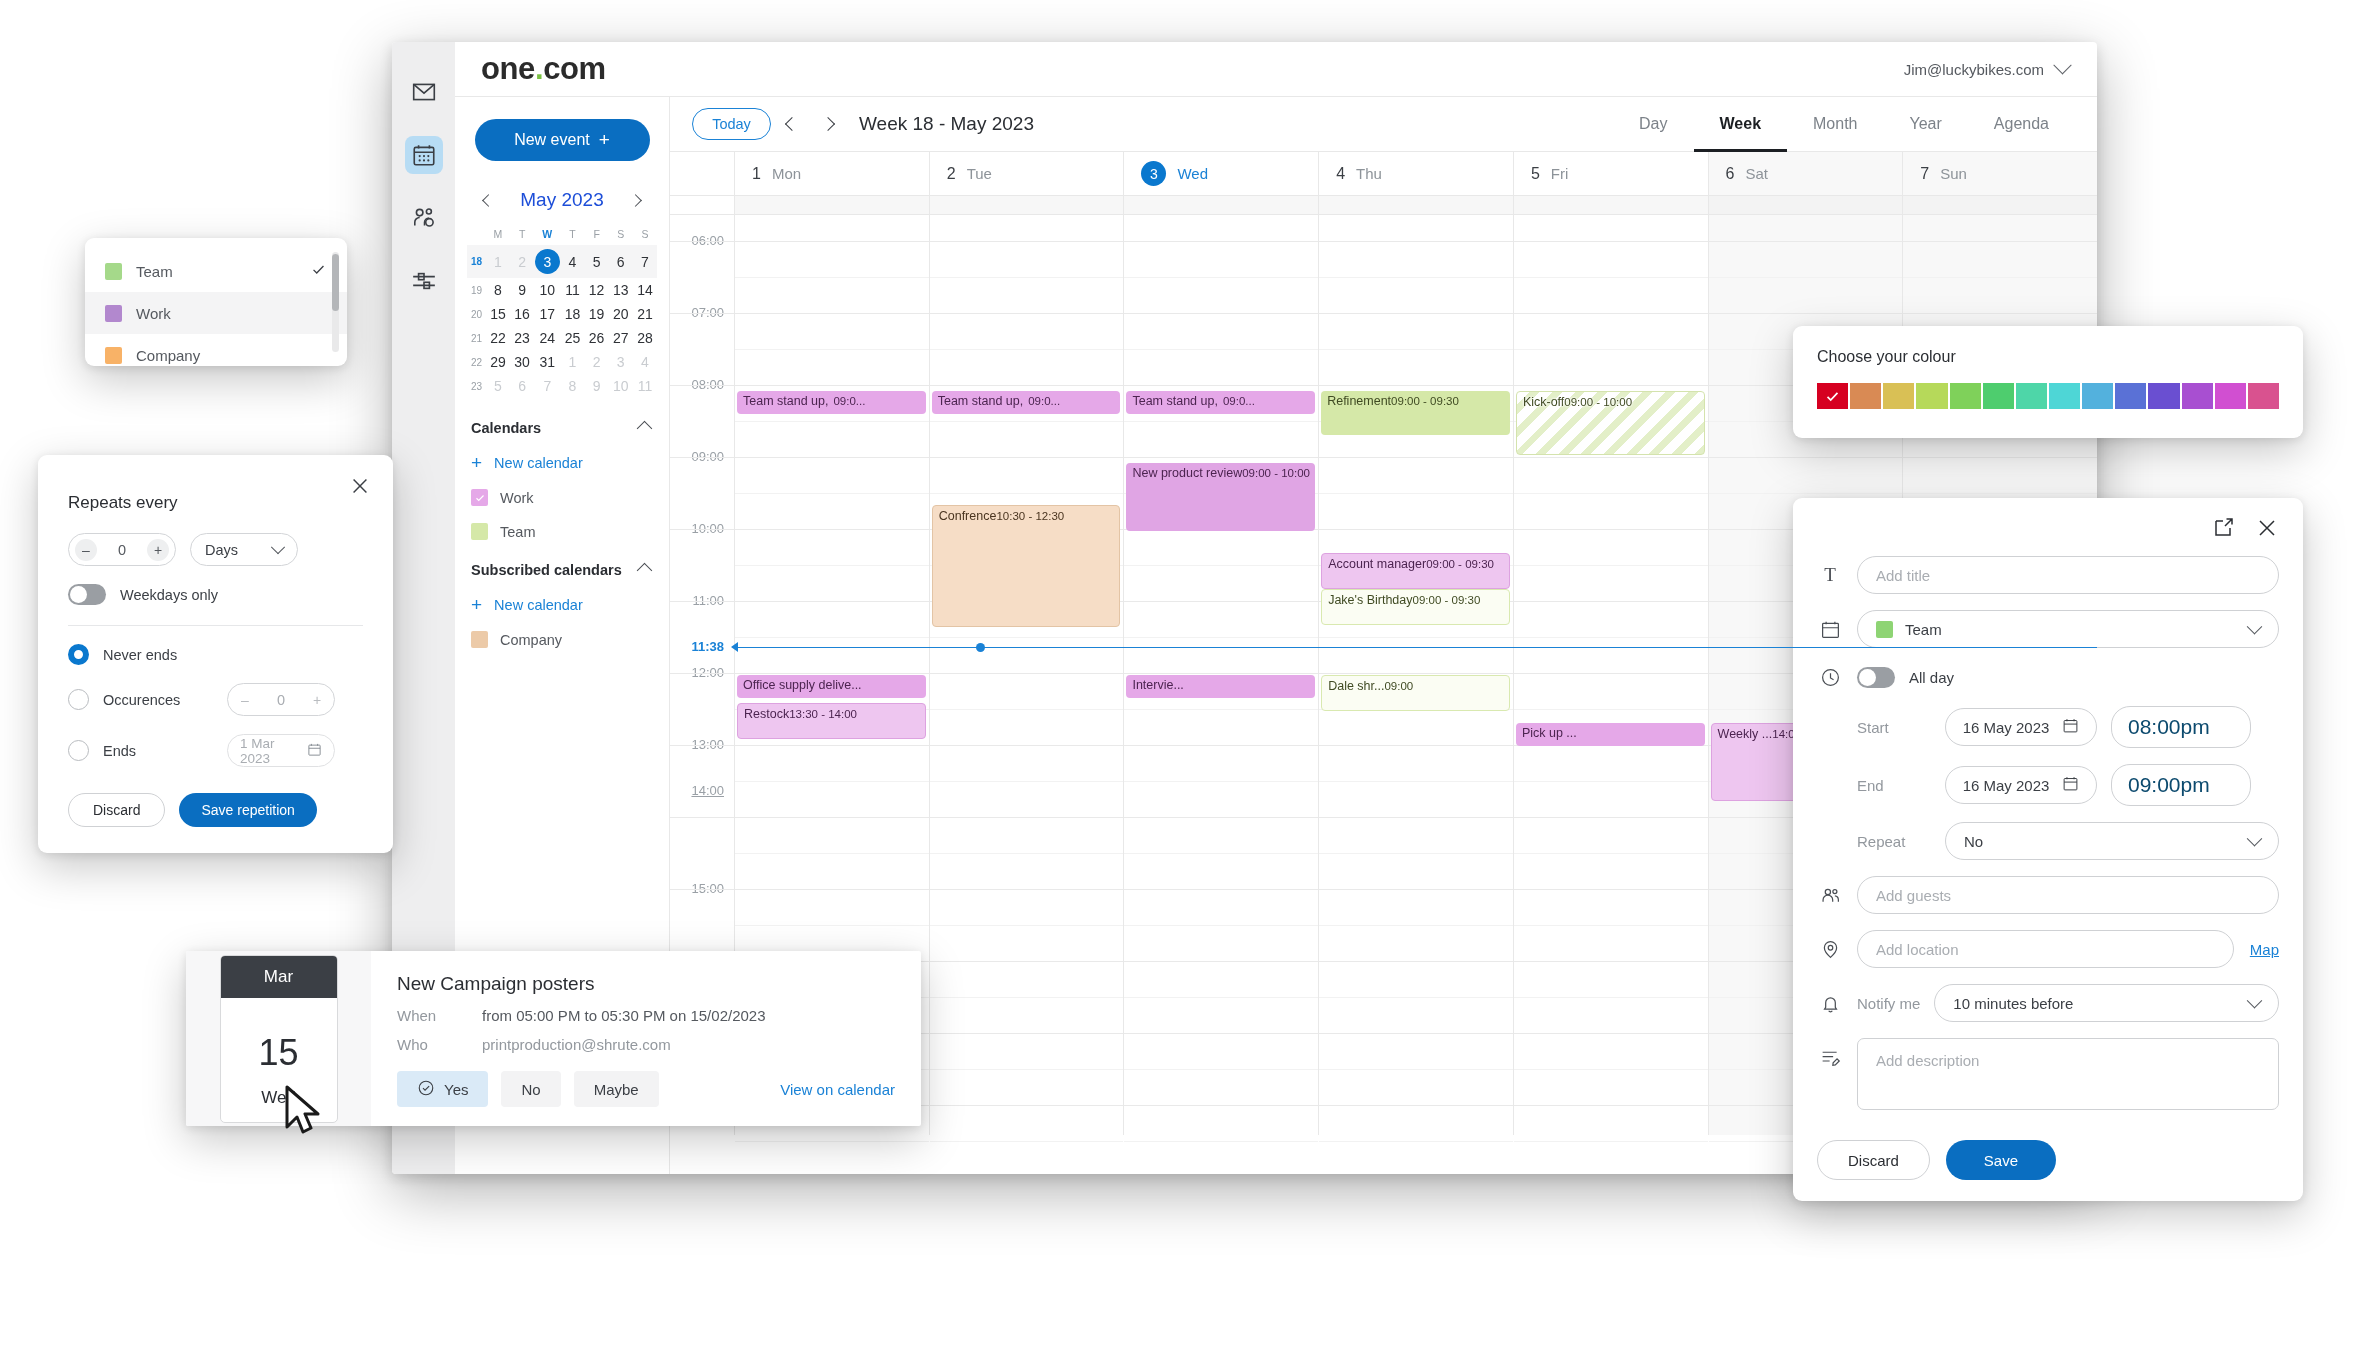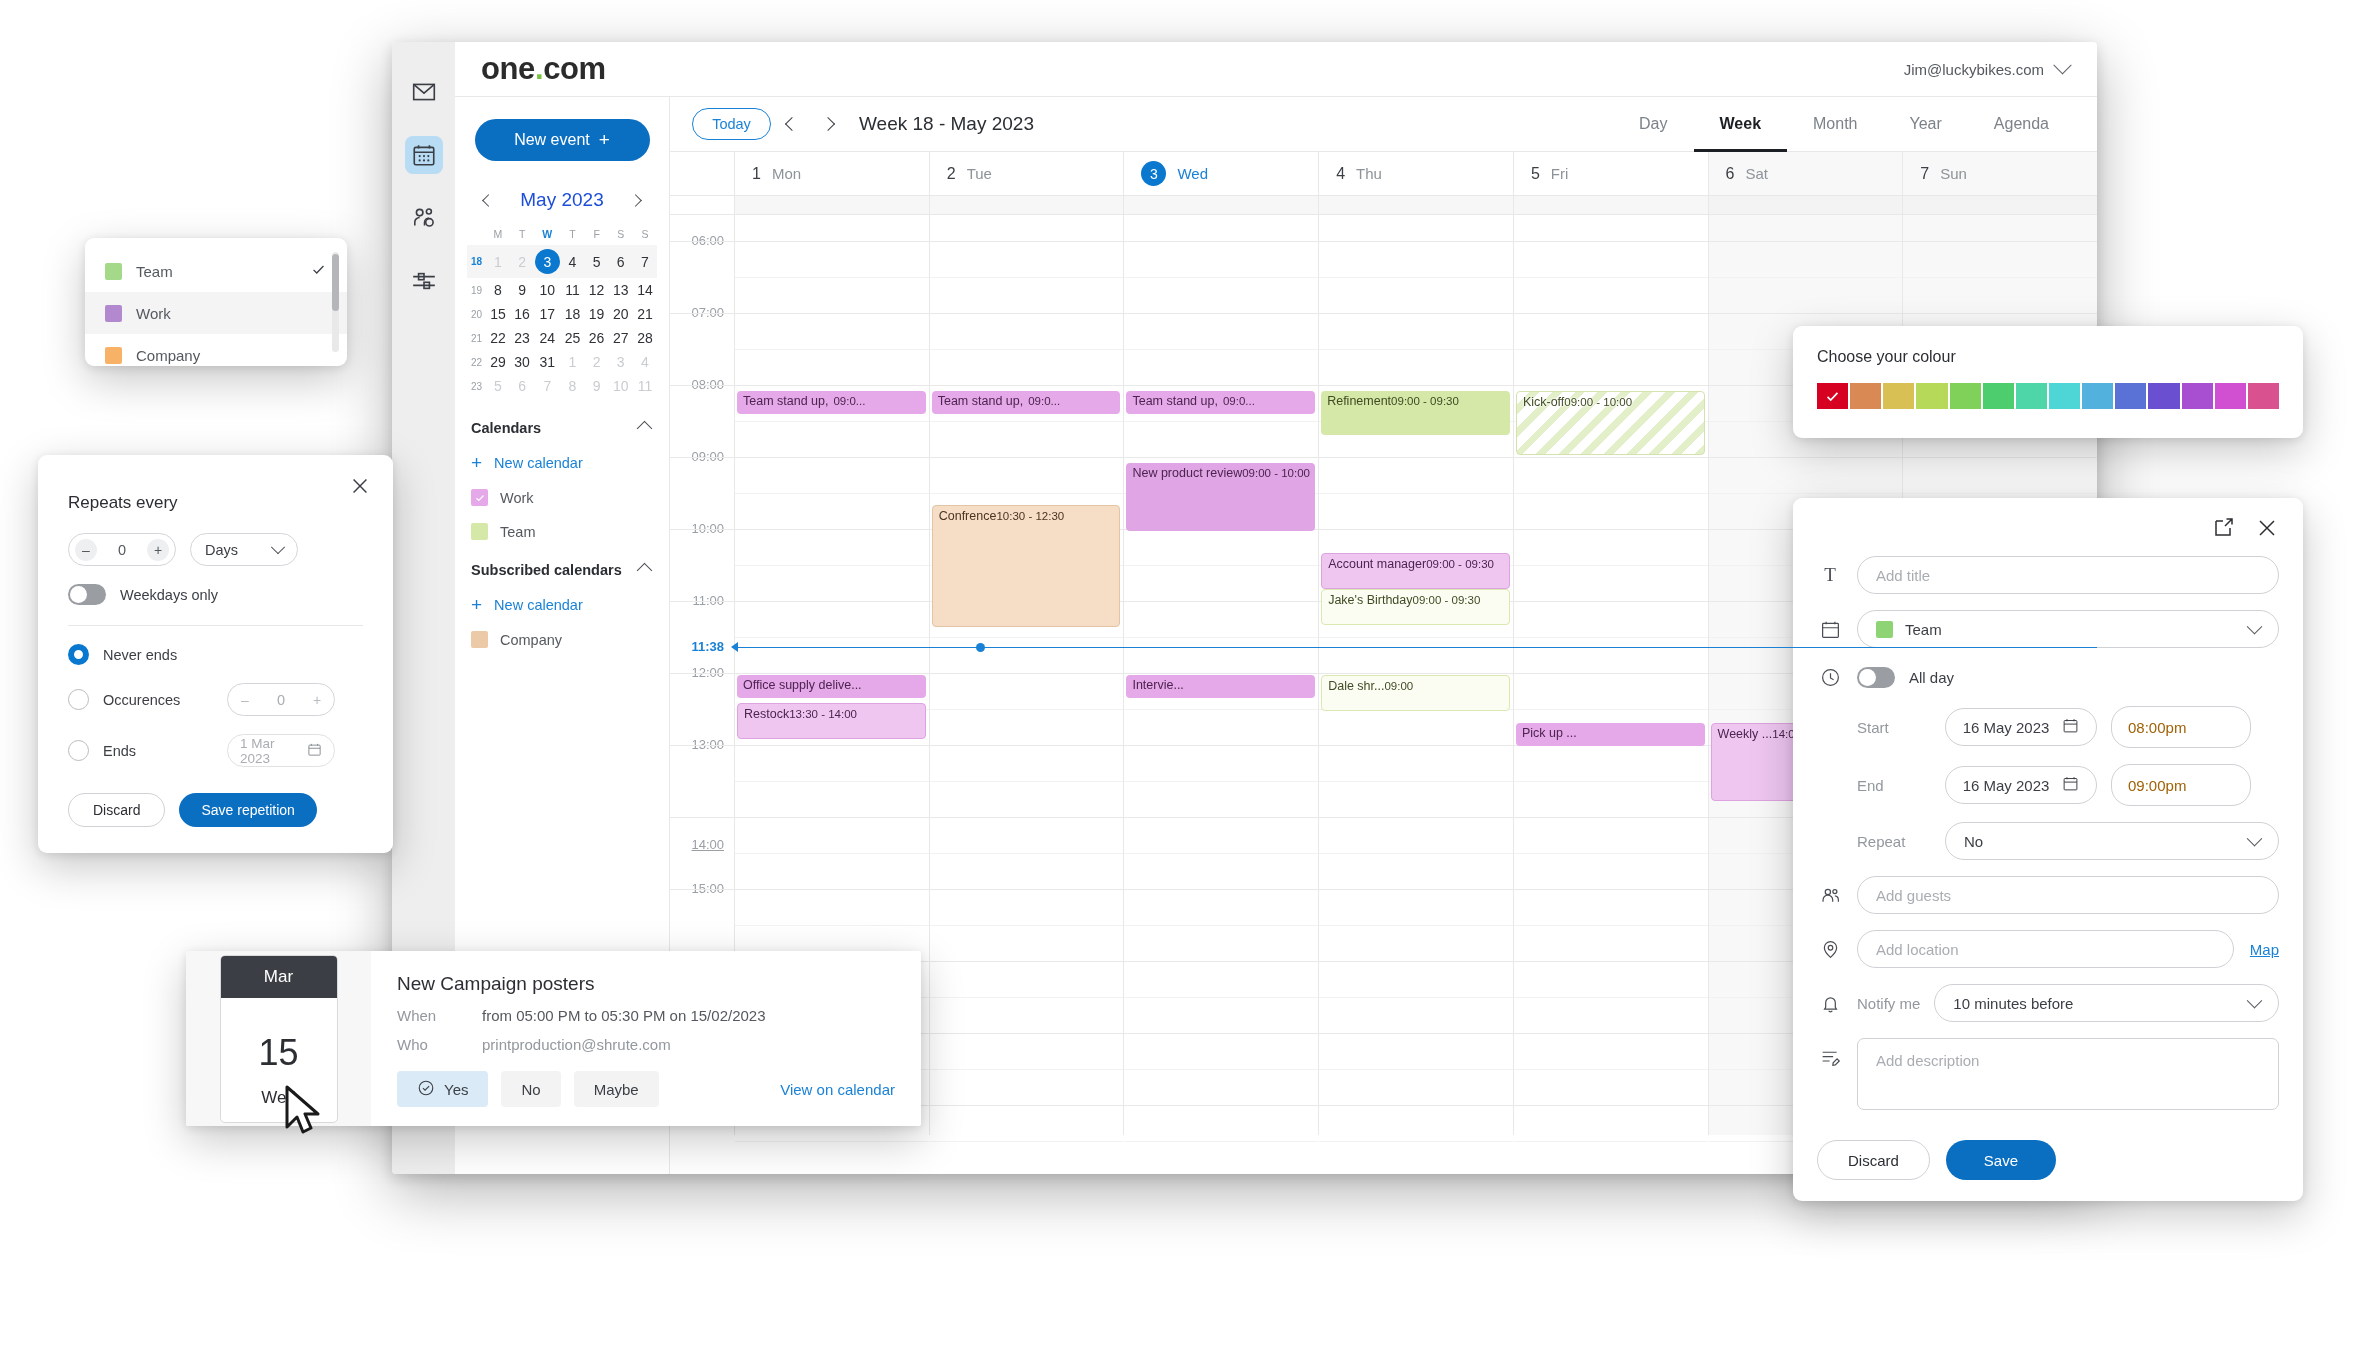--- a/index.html
+++ b/index.html
@@ -220,21 +220,21 @@
          padding:0 18px;font-size:15px;color:#3b3f45;background:#fff;}
   .pill.ph{ color:#a9adb2;}
   .pill.grow{ flex:1;}
   .pill .cv{ margin-left:auto;width:11px;height:11px;border-right:1.6px solid #55595f;
          border-bottom:1.6px solid #55595f;transform:rotate(45deg) translate(-2px,-2px);}
   .ed-label{ font-size:15px;color:#93989e;width:74px;flex:none;}
   .dtpill{ width:152px;height:38px;border:1px solid #cfd1d4;border-radius:19px;display:flex;align-items:center;
          justify-content:center;gap:13px;font-size:15px;color:#3b3f45;cursor:pointer;}
   .dtpill svg{ width:17px;height:17px;stroke:#3b3f45;fill:none;stroke-width:1.4;}
   .tmpill{ width:140px;height:42px;border:1px solid #cfd1d4;border-radius:19px;display:flex;align-items:center;
-         padding:0 16px;font-size:15px;color:#a16207;cursor:pointer;}
+         padding:0 16px;font-size:21px;color:#0c4a6e;cursor:pointer;}
   #map-link{ color:#1a82d6;font-size:15px;text-decoration:underline;cursor:pointer;margin-left:2px;}
   #desc-box{ flex:1;height:72px;border:1px solid #cfd1d4;border-radius:7px;padding:13px 18px;
          font-size:15px;color:#a9adb2;}
   #ed-btns{ display:flex; gap:16px; margin-top:30px;}
   .ed-btn-ghost{ height:40px;padding:0 30px;border:1px solid #cfd1d4;border-radius:20px;display:flex;
          align-items:center;justify-content:center;font-size:15px;color:#2b2e33;cursor:pointer;}
   .ed-btn-primary{ height:40px;padding:0 38px;background:#0a6ec1;color:#fff;border-radius:20px;display:flex;
          align-items:center;justify-content:center;font-size:15px;cursor:pointer;}
 </style>
 </head>
@@ -502,21 +502,21 @@
           <div id="timegrid">
             <div id="gutter">
                 <div class="hourlabel" style="top: 26px;">06:00</div>
                 <div class="hourlabel" style="top: 98px;">07:00</div>
                 <div class="hourlabel" style="top: 170px;">08:00</div>
                 <div class="hourlabel" style="top: 242px;">09:00</div>
                 <div class="hourlabel" style="top: 314px;">10:00</div>
                 <div class="hourlabel" style="top: 386px;">11:00</div>
                 <div class="hourlabel" style="top: 458px;">12:00</div>
                 <div class="hourlabel" style="top: 530px;">13:00</div>
-                <div class="hourlabel" style="top: 630px; text-decoration: underline;">14:00</div>
+                <div class="hourlabel" style="top: 576px; text-decoration: underline;">14:00</div>
                 <div class="hourlabel" style="top: 674px;">15:00</div>
                 <div class="hourlabel" style="top: 746px;">16:00</div>
                 <div class="hourlabel" style="top: 818px;">17:00</div>
                 <div class="hrline" style="top: 26px; left: 0px; right: 0px;"></div>
                 <div class="hrline" style="top: 98px; left: 0px; right: 0px;"></div>
                 <div class="hrline" style="top: 170px; left: 0px; right: 0px;"></div>
                 <div class="hrline" style="top: 242px; left: 0px; right: 0px;"></div>
                 <div class="hrline" style="top: 314px; left: 0px; right: 0px;"></div>
                 <div class="hrline" style="top: 386px; left: 0px; right: 0px;"></div>
                 <div class="hrline" style="top: 458px; left: 0px; right: 0px;"></div>

